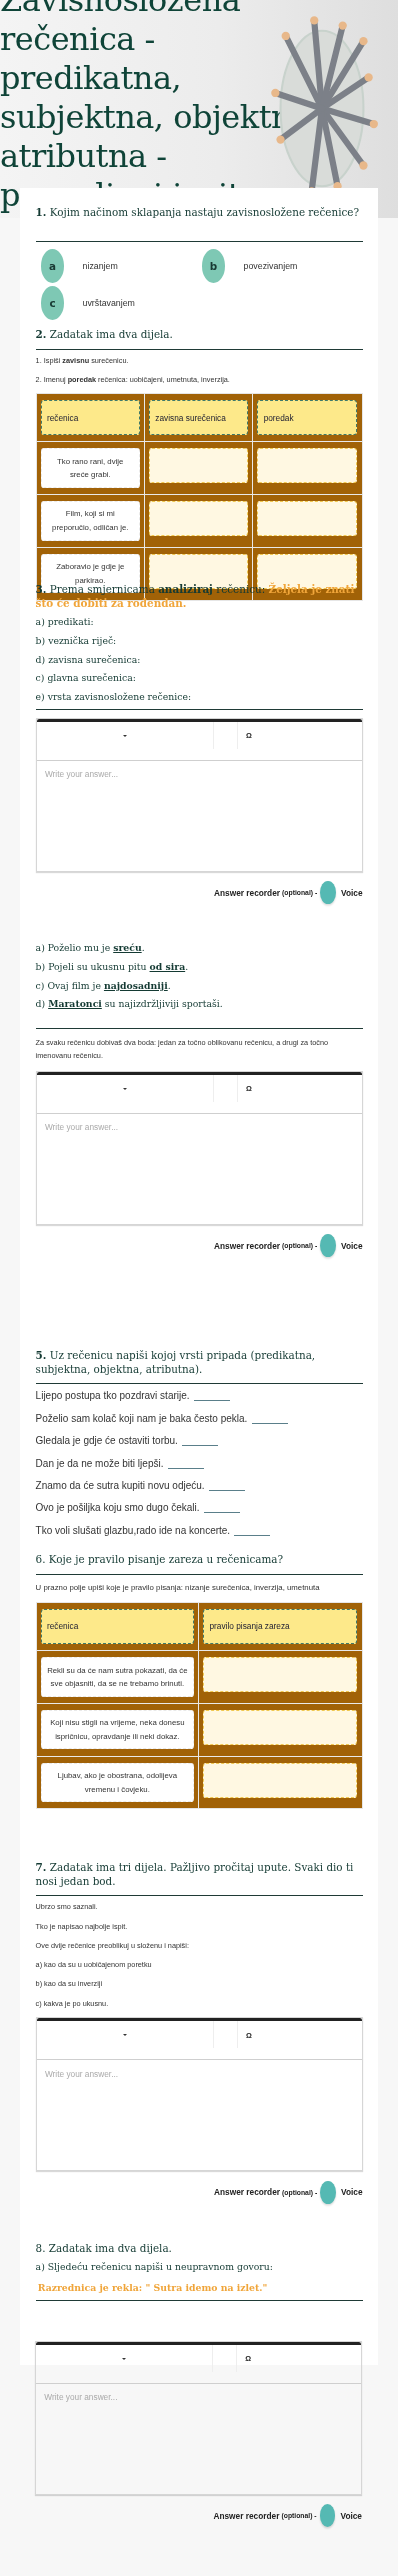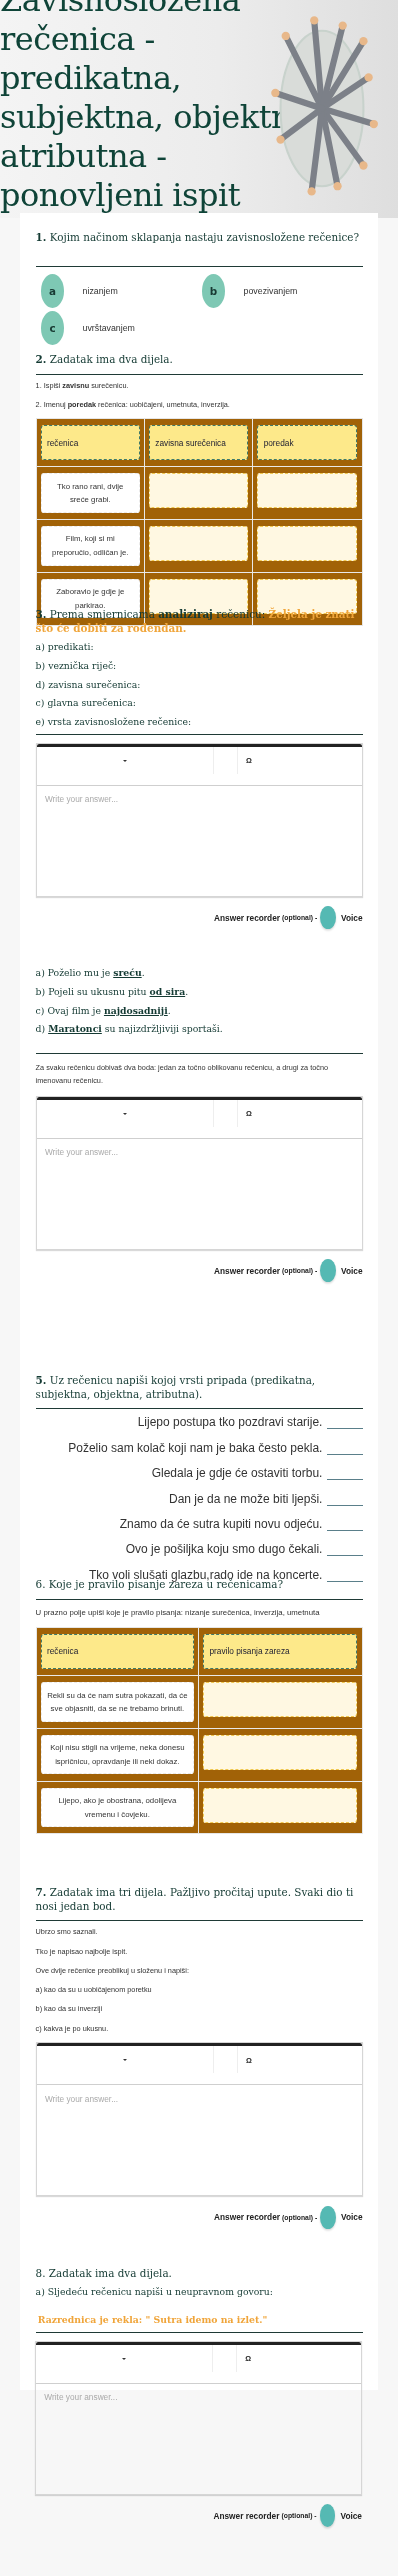--- a/index.html
+++ b/index.html
@@ -7,21 +7,21 @@
   body { font-family: "Liberation Sans", sans-serif; color: #222; position: relative; height: 2576px; overflow: hidden; }
 
   
   .hero { position: absolute; left: 0; top: 0; width: 399px; height: 218px;
     background: linear-gradient(90deg, #f4f4f4 0%, #ececec 55%, #dedede 100%); overflow: hidden; }
   .hero-title { position: absolute; left: 0; top: -18.7px; width: 322px;
     font-family: "DejaVu Serif", serif; font-size: 32px; line-height: 39px; color: #0f4438; letter-spacing: -0.5px; }
   .pencils { position: absolute; left: 265px; top: 10.4px; width: 114px; height: 197px; }
 
   
-  .card { position: absolute; left: 20px; top: 213px; width: 358px; height: 2177px; background: #fff; }
+  .card { position: absolute; left: 20px; top: 188px; width: 358px; height: 2177px; background: #fff; }
 
   .q-title { font-family: "DejaVu Serif", serif; font-size: 10.4px; line-height: 13.5px; color: #143a33; }
   .q-title b { font-weight: bold; }
   .q-rule { border: 0; border-top: 1px solid #1f3a36; margin: 7.3px 0 6.2px 0; }
   .orange { color: #f0a53a; font-weight: bold; }
   .orange2 { color: #ec8a4a; }
   .u { text-decoration: underline; font-weight: bold; }
 
   .sub { font-family: "DejaVu Serif", serif; font-size: 9.3px; line-height: 13.5px; color: #143a33; margin-top: 5.2px; }
   .sub p { margin-bottom: 5.2px; }
@@ -55,21 +55,21 @@
   .tb-gap { width: 24px; border-right: 0.5px solid #eee; height: 27px; }
   .tb-omega { padding: 9.3px 0 0 8.3px; font-size: 7.3px; font-weight: bold; color: #222; }
   .caret { width: 0; height: 0; border-left: 2.1px solid transparent; border-right: 2.1px solid transparent; border-top: 2.6px solid #333; margin-top: 2.6px; }
   .answer { height: 110px; padding: 8.3px; font-size: 8.3px; color: #aaa; }
 
   .recorder { display: flex; align-items: center; margin-top: 9.3px; font-size: 8.3px; font-weight: bold; color: #222; justify-content: flex-end; }
   .recorder small { font-size: 6.8px; margin-left: 2.1px; }
   .rec-dot { width: 15.6px; height: 23px; border-radius: 50%; background: #55b9b3; margin: 0 5.2px 0 3.1px; box-shadow: 0 1.6px 2.1px rgba(0,0,0,0.15); }
 
   .blank-line { display: inline-block; border-bottom: 0.5px solid #5a7f8a; width: 36px; height: 7.3px; margin-left: 4.2px; vertical-align: bottom; }
-  .fill-row { font-size: 12px; color: #333; margin-bottom: 11.4px; text-align: right; }
+  .fill-row { font-size: 10px; color: #333; margin-bottom: 11.4px; }
 
   .section { position: absolute; left: 15.6px; width: 327px; }
 </style>
 </head>
 <body>
 
 <div class="hero">
   <div class="hero-title">Zavisnosložena rečenica - predikatna, subjektna, objektna, atributna - ponovljeni ispit</div>
   <svg class="pencils" viewBox="0 0 220 380">
     <ellipse cx="110" cy="190" rx="80" ry="150" fill="#d9dcd9" stroke="#c8d2cc" stroke-width="4"></ellipse>
@@ -273,21 +273,21 @@
       <div class="drow">
         <div class="dcell" style="width:164px">
             <div class="dtext">Koji nisu stigli na vrijeme, neka donesu ispričnicu, opravdanje ili neki dokaz.</div>
           </div>
         <div class="dcell" style="width:164px">
             <div class="ddrop"></div>
           </div>
       </div>
       <div class="drow">
         <div class="dcell" style="width:164px">
-            <div class="dtext">Lijepo, ako je obostrana, odolijeva vremenu i čovjeku.</div>
+            <div class="dtext">Ljubav, ako je obostrana, odolijeva vremenu i čovjeku.</div>
           </div>
         <div class="dcell" style="width:164px">
             <div class="ddrop"></div>
           </div>
       </div>
     </div>
   </div>
 
   <div class="section" style="top:1673px;">
     <div class="q-title"><b>7.</b> <span>Zadatak ima tri dijela. Pažljivo pročitaj upute. Svaki dio ti nosi jedan bod.</span></div>
@@ -315,21 +315,21 @@
       <span>Answer recorder</span>
         <small>(optional) -</small>
       <span class="rec-dot"></span>
       <span>Voice</span>
     </div>
   </div>
 
   <div class="section" style="top:2054px;">
     <div class="q-title">8. Zadatak ima dva dijela.</div>
     <div class="sub" style="margin-top:4.2px;">
-      <p style="margin-bottom:15px">a) Sljedeću rečenicu napiši  u neupravnom govoru:</p>
+      <p style="margin-bottom:8px">a) Sljedeću rečenicu napiši  u neupravnom govoru:</p>
       <p style="padding-left:2.1px;" class="orange">Razrednica je rekla: " Sutra idemo na izlet."</p>
     </div>
     <hr class="q-rule" style="margin-top:2.1px;">
   </div>
 </div>
 
 <div style="position:absolute;left:35px;top:2341px;width:327px;">
   <div class="editor" style="margin-top:0">
     <div class="editor-top"></div>
     <div class="toolbar">

